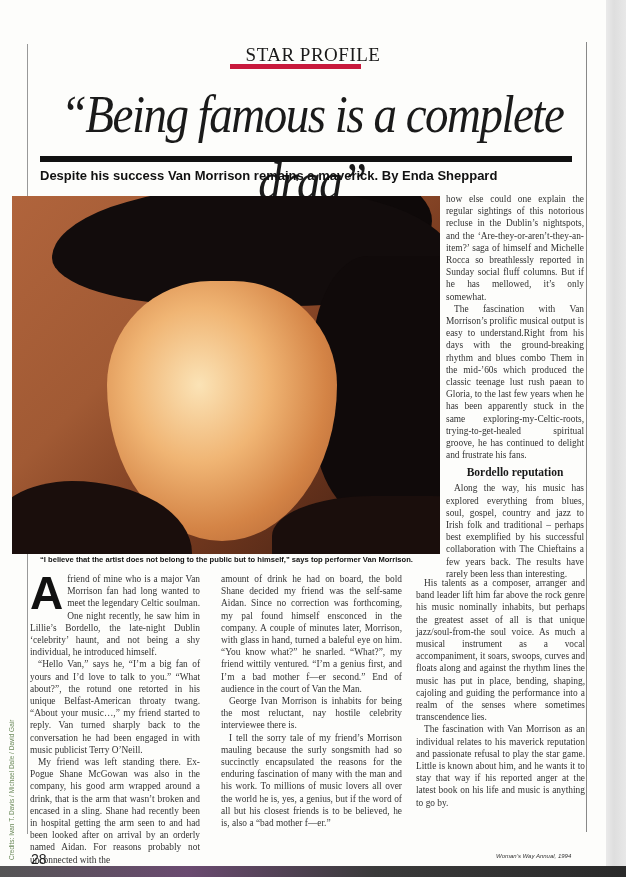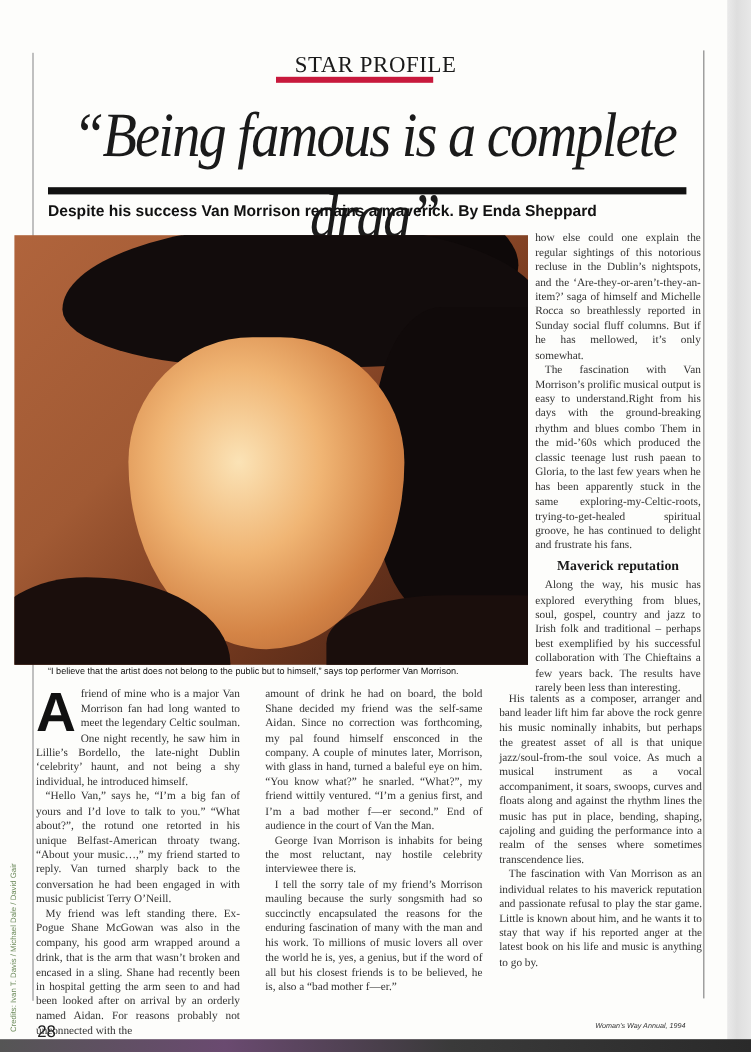--- a/index.html
+++ b/index.html
@@ -69,21 +69,21 @@
   .photo .coat {
     position:absolute; left:-20px; top:285px; width:200px; height:120px;
     background:#1a0e0c; border-radius:40% 60% 0 0;
   }
   .photo .coat2 {
     position:absolute; left:260px; top:300px; width:200px; height:80px;
     background:#1a0e0c; border-radius:50% 20% 0 0;
   }
   .caption {
     position:absolute; left:40px; top:555px; width:400px;
-    font-family:"Liberation Sans", sans-serif; font-weight:normal;
+    font-family:"Liberation Sans", sans-serif; font-weight:bold;
     font-size:7.6px; line-height:10px; color:#111; white-space:nowrap;
   }
 
   .col {
     position:absolute; font-family:"Liberation Serif", serif;
     font-size:9.4px; line-height:12.2px; color:#333; text-align:justify;
   }
   .col p { margin:0; text-indent:8px; }
   .col p.first { text-indent:0; }
   .col h3 {
@@ -135,21 +135,21 @@
   <div class="hat-side"></div>
   <div class="face"></div>
   <div class="coat"></div>
   <div class="coat2"></div>
 </div>
 <div class="caption">“I believe that the artist does not belong to the public but to himself,” says top performer Van Morrison.</div>
 
 <div class="col col-right-top">
   <p class="first">how else could one explain the regular sightings of this notorious recluse in the Dublin’s nightspots, and the ‘Are-they-or-aren’t-they-an-item?’ saga of himself and Michelle Rocca so breathlessly reported in Sunday social fluff columns. But if he has mellowed, it’s only somewhat.</p>
   <p>The fascination with Van Morrison’s prolific musical output is easy to understand.Right from his days with the ground-breaking rhythm and blues combo Them in the mid-’60s which produced the classic teenage lust rush paean to Gloria, to the last few years when he has been apparently stuck in the same exploring-my-Celtic-roots, trying-to-get-healed spiritual groove, he has continued to delight and frustrate his fans.</p>
-  <h3>Maverick reputation</h3>
+  <h3>Bordello reputation</h3>
   <p>Along the way, his music has explored everything from blues, soul, gospel, country and jazz to Irish folk and traditional – perhaps best exemplified by his successful collaboration with The Chieftains a few years back. The results have rarely been less than interesting.</p>
 </div>
 
 <div class="col col1">
   <span class="dropcap">A</span>
   <p class="first">friend of mine who is a major Van Morrison fan had long wanted to meet the legendary Celtic soulman. One night recently, he saw him in Lillie’s Bordello, the late-night Dublin ‘celebrity’ haunt, and not being a shy individual, he introduced himself.</p>
   <p>“Hello Van,” says he, “I’m a big fan of yours and I’d love to talk to you.” “What about?”, the rotund one retorted in his unique Belfast-American throaty twang. “About your music…,” my friend started to reply. Van turned sharply back to the conversation he had been engaged in with music publicist Terry O’Neill.</p>
   <p>My friend was left standing there. Ex-Pogue Shane McGowan was also in the company, his good arm wrapped around a drink, that is the arm that wasn’t broken and encased in a sling. Shane had recently been in hospital getting the arm seen to and had been looked after on arrival by an orderly named Aidan. For reasons probably not unconnected with the</p>
 </div>
 

